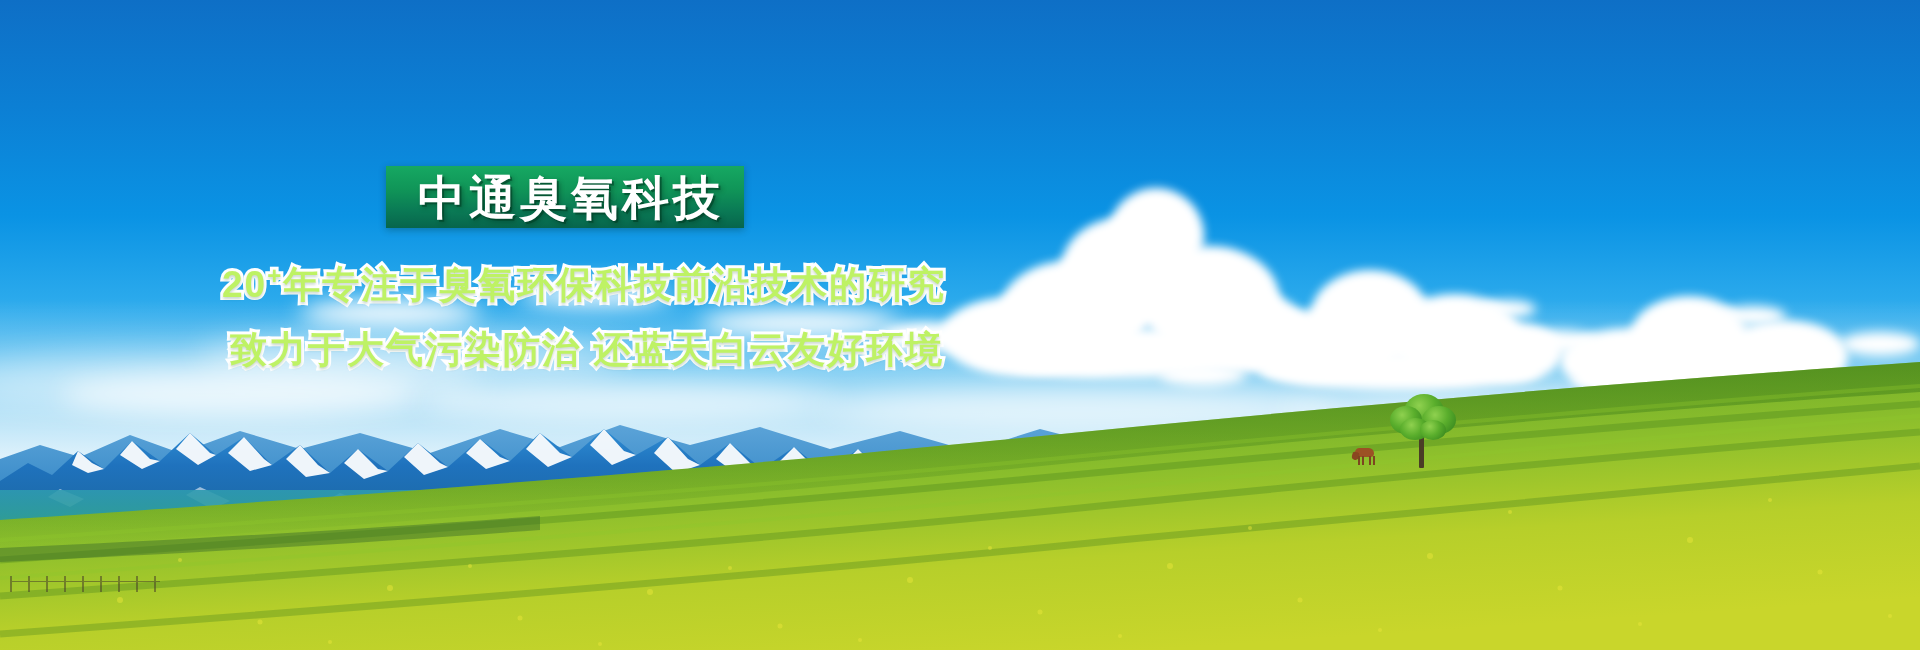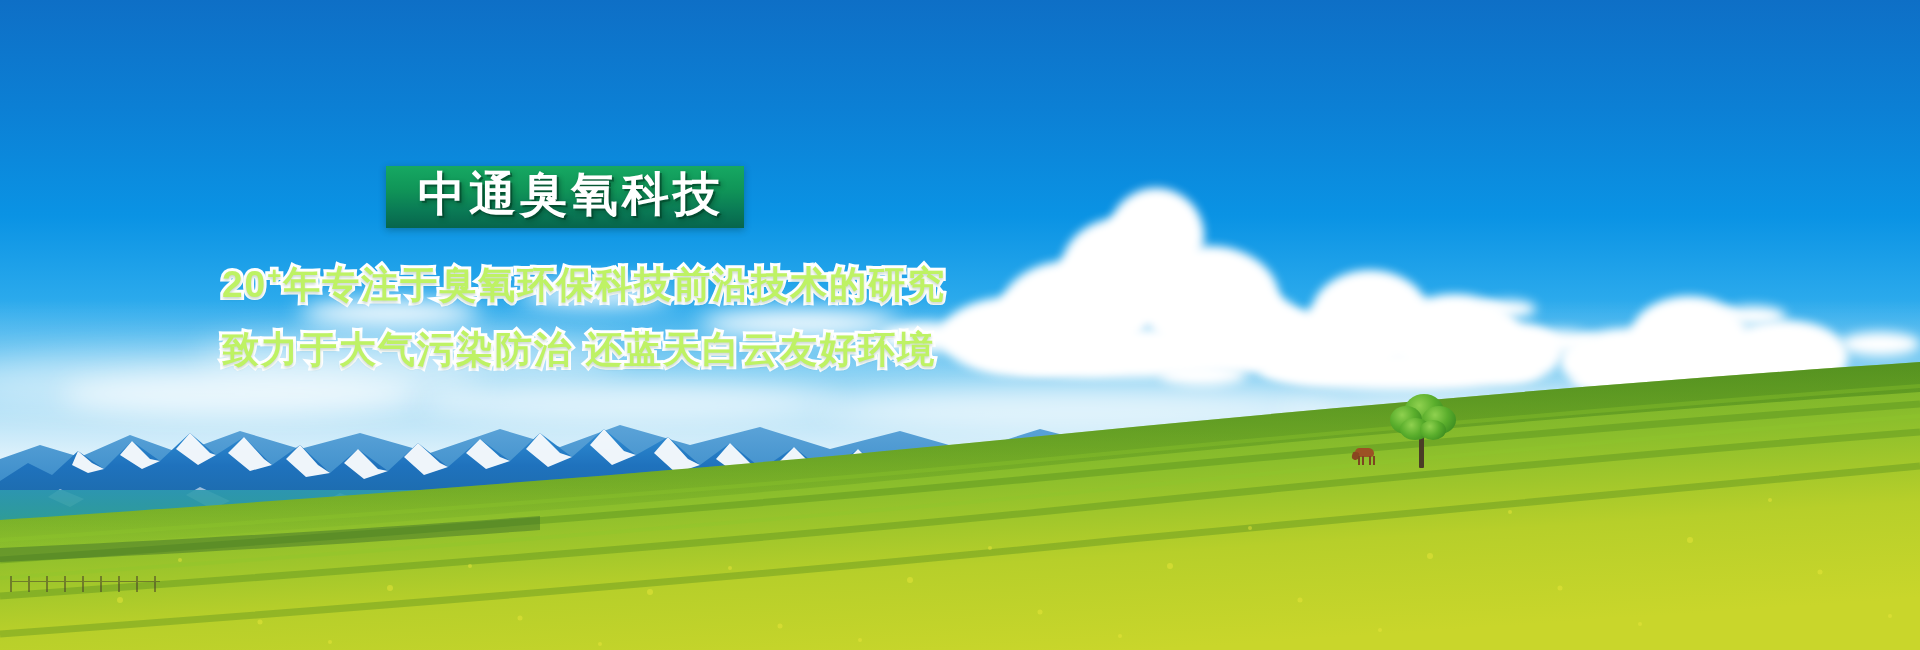--- a/index.html
+++ b/index.html
@@ -95,40 +95,40 @@
     position:absolute; left:386px; top:166px;
     width:358px; height:62px;
     background:linear-gradient(180deg,#16a862 0%, #109558 38%, #0a7a55 72%, #07654c 100%);
     box-shadow:0 2px 7px rgba(0,40,20,.30);
   }
   .title-text {
     position:absolute; left:418px; top:172px;
     font-size:47px; font-weight:bold; line-height:52px;
     letter-spacing:4px;
     color:#ffffff;
-    font-family:Liberation Mono, monospace;
+    font-family:Liberation Sans, sans-serif;
     text-shadow:
        2px 2px 0 rgba(0,60,35,.55),
        3px 3px 5px rgba(0,50,30,.45);
     white-space:nowrap;
   }
 
   .sub {
     position:absolute;
     font-size:37px; font-weight:bold;
     letter-spacing:2px;
     color:#bef264;
     font-family:"Liberation Sans","DejaVu Sans",sans-serif;
     white-space:nowrap;
     -webkit-text-stroke:6px #ffffff;
     paint-order:stroke fill;
     text-shadow:0 2px 3px rgba(0,70,30,.22);
   }
   .sub-1 { left:222px; top:260px; }
-  .sub-2 { left:222px; top:325px; }
+  .sub-2 { left:230px; top:325px; }
 
   .sup {
     font-size:24px; vertical-align:super; font-weight:bold;
   }
 </style>
 </head>
 <body>
 
 <div class="banner">
 

